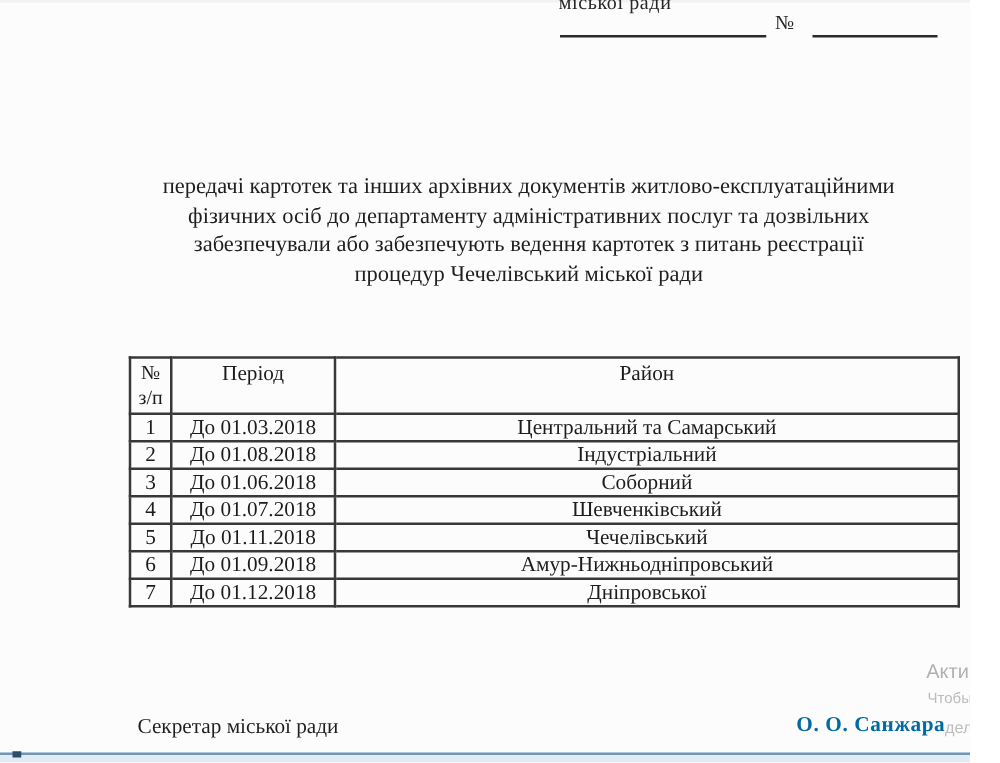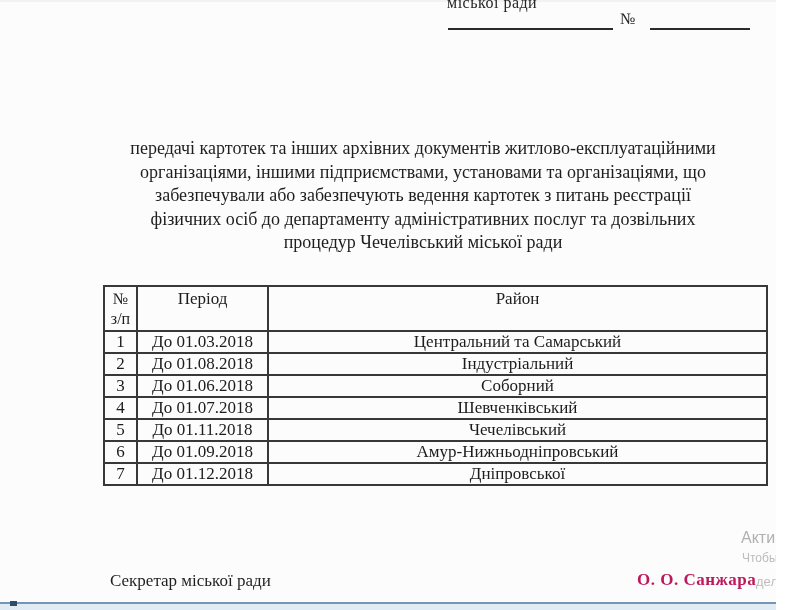--- a/index.html
+++ b/index.html
@@ -60,21 +60,21 @@
   }
   .th-no span { display: block; line-height: 20px; font-size: 16px; }
   .sched-table tbody td { height: 22px; line-height: 20px; }
   
   .footer-left {
     position: absolute; left: 110px; top: 571px;
     font-size: 17px; color: #1f1f1f; z-index: 3; white-space: nowrap;
   }
   .footer-right {
     position: absolute; left: 637px; top: 570px;
-    font-size: 17px; font-weight: 600; color: #be185d; z-index: 3;
+    font-size: 17px; font-weight: 600; color: #0369a1; z-index: 3;
     letter-spacing: 0.5px; white-space: nowrap;
   }
   
   .wm { position: absolute; z-index: 1; white-space: nowrap;
         font-family: Liberation Sans, sans-serif; }
   .wm-1 { left: 741px; top: 529px; font-size: 16px; color: #b1b1b3; }
   .wm-2 { left: 742px; top: 551px; font-size: 12px; color: #bcbcbe; text-align: center; }
   .wm-3 { left: 756px; top: 574px; font-size: 13px; color: #bdbdbf; }
   
   .scroll-strip {
@@ -96,23 +96,22 @@
 <div class="page">
   <div class="top-edge"></div>
 
   <div class="org-line">міської ради</div>
   <div class="u-line u-line-1"></div>
   <div class="number-sign">№</div>
   <div class="u-line u-line-2"></div>
 
   <div class="heading">
     <div class="doc-sub">передачі картотек та інших архівних документів житлово-експлуатаційними</div>
-    <div class="doc-sub">організаціями, іншими підприємствами, установами та організаціями, що</div>
+    <div class="doc-sub">фізичних осіб до департаменту адміністративних послуг та дозвільних</div>
     <div class="doc-sub">забезпечували або забезпечують ведення картотек з питань реєстрації</div>
-    <div class="doc-sub">фізичних осіб до департаменту адміністративних послуг та дозвільних</div>
     <div class="doc-sub">процедур Чечелівський міської ради</div>
   </div>
 
   <table class="sched-table">
     <colgroup>
         <col class="c-no">
         <col class="c-period">
         <col>
       </colgroup>
     <thead>

